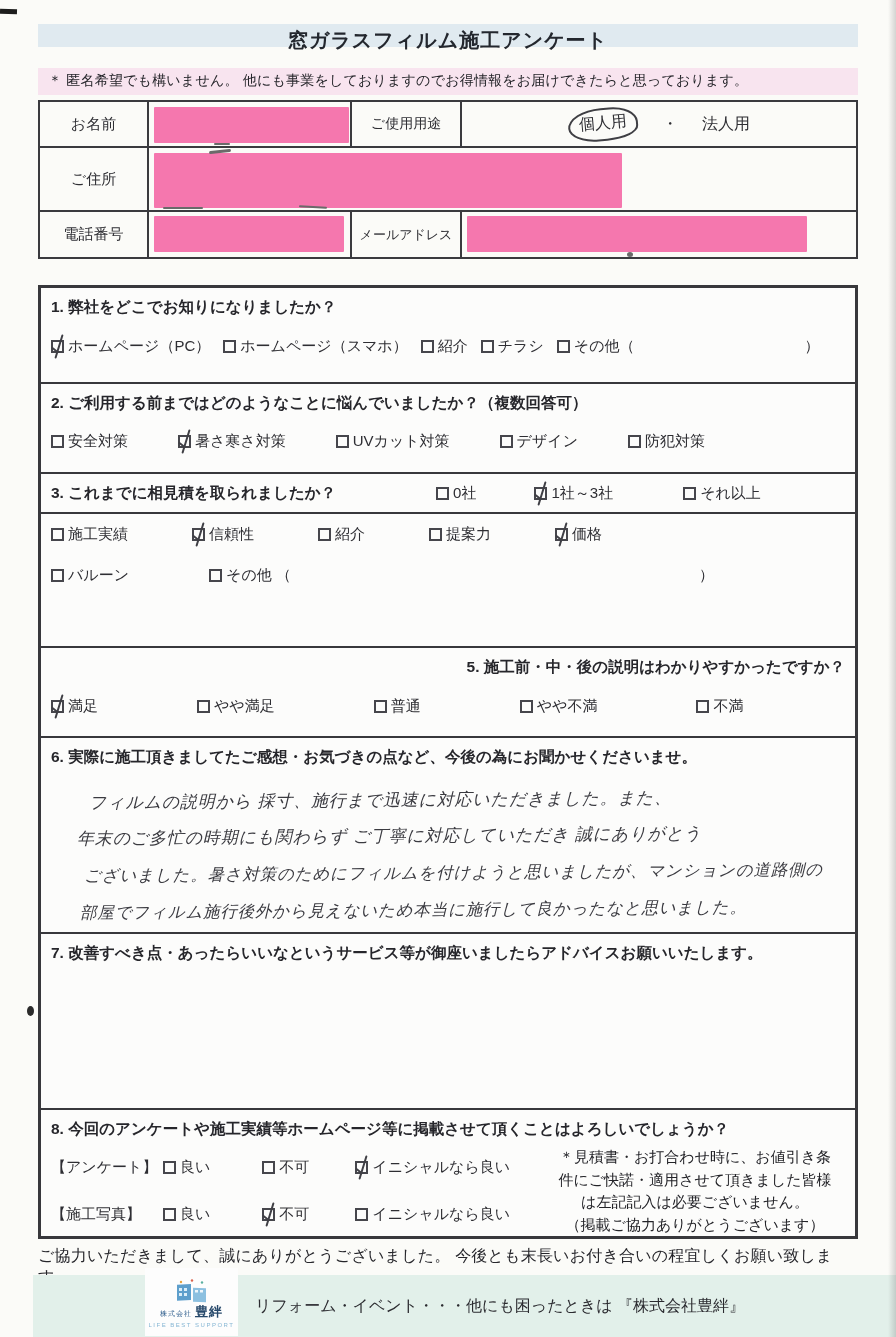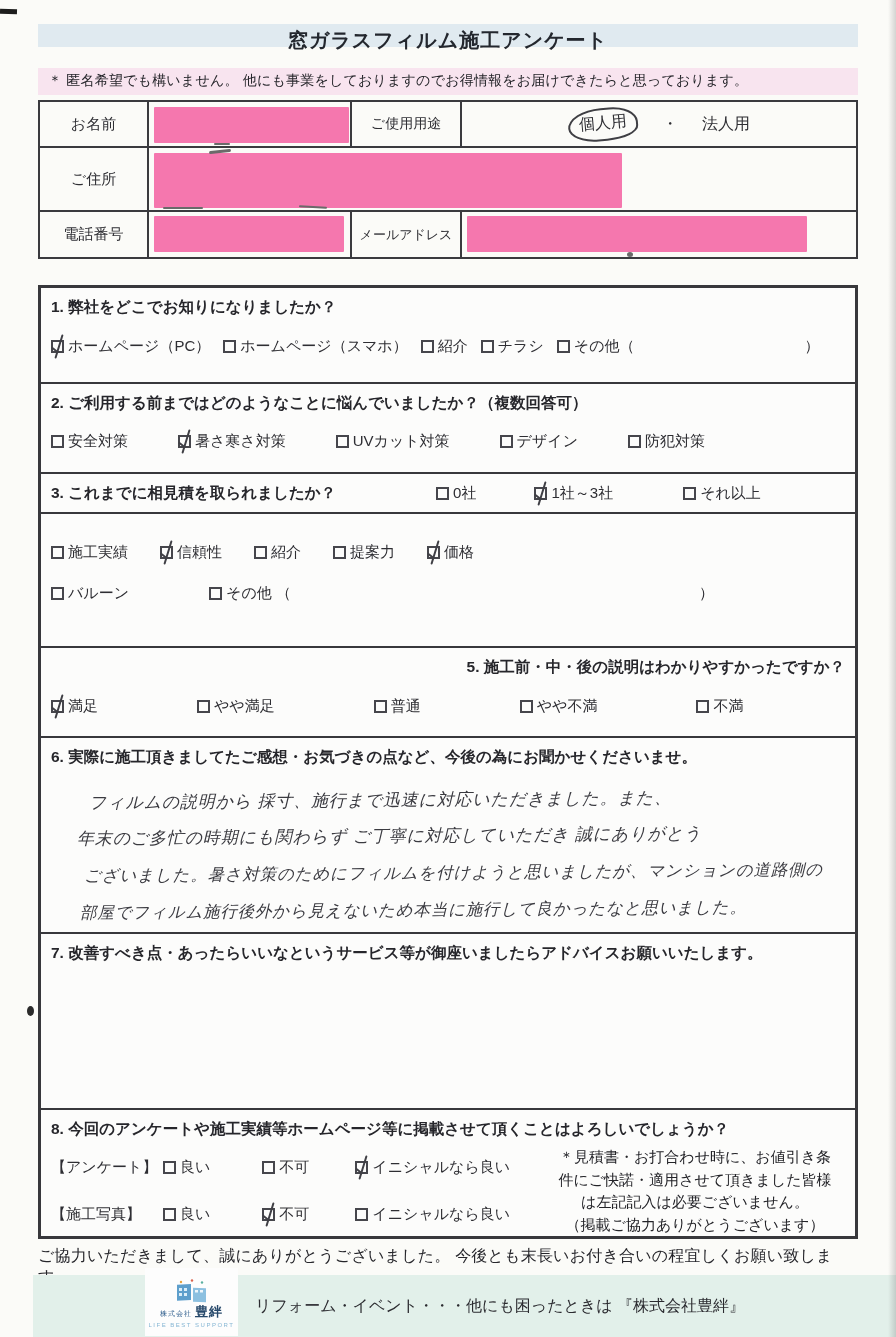--- a/index.html
+++ b/index.html
@@ -202,21 +202,21 @@
             <span class="cb checked"></span>
             <span>1社～3社</span>
           </span>
         <span class="opt" style="margin-left:70px; font-size:15px;">
             <span class="cb"></span>
             <span>それ以上</span>
           </span>
       </div>
 
       <div class="q-section" style="height:134px;">
-        <div class="opt-row" style="margin-top:20px; gap:32px;">
+        <div class="opt-row" style="margin-top:2px; gap:64px;">
           <span class="opt">
               <span class="cb"></span>
               <span>施工実績</span>
             </span>
           <span class="opt">
               <span class="cb checked"></span>
               <span>信頼性</span>
             </span>
           <span class="opt">
               <span class="cb"></span>

